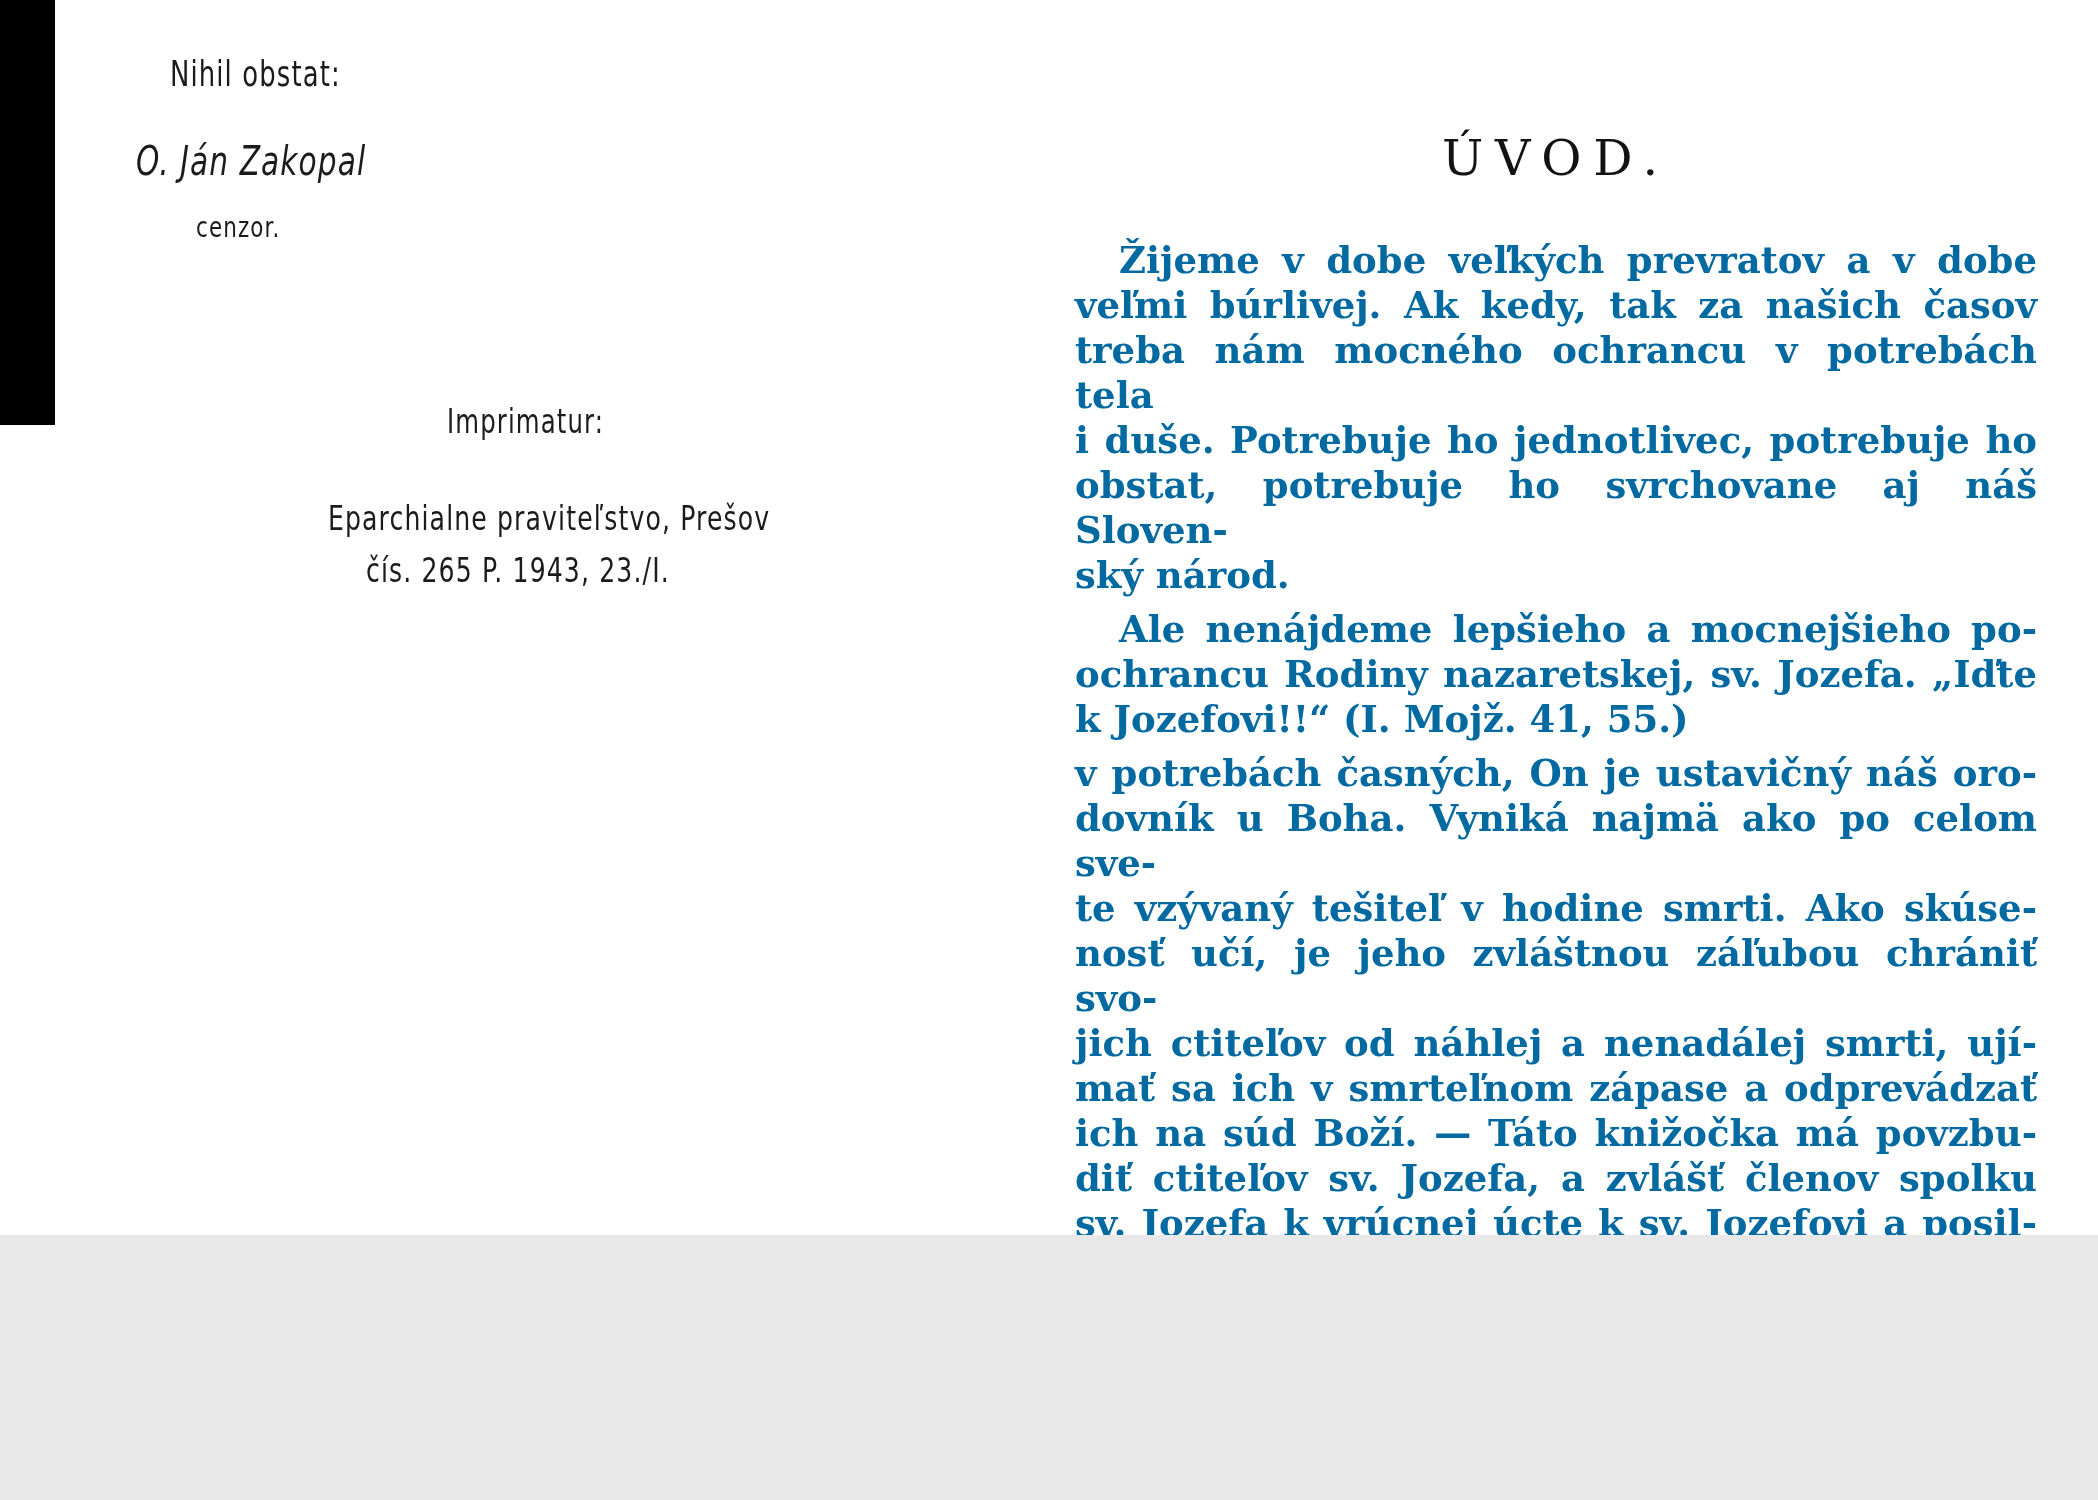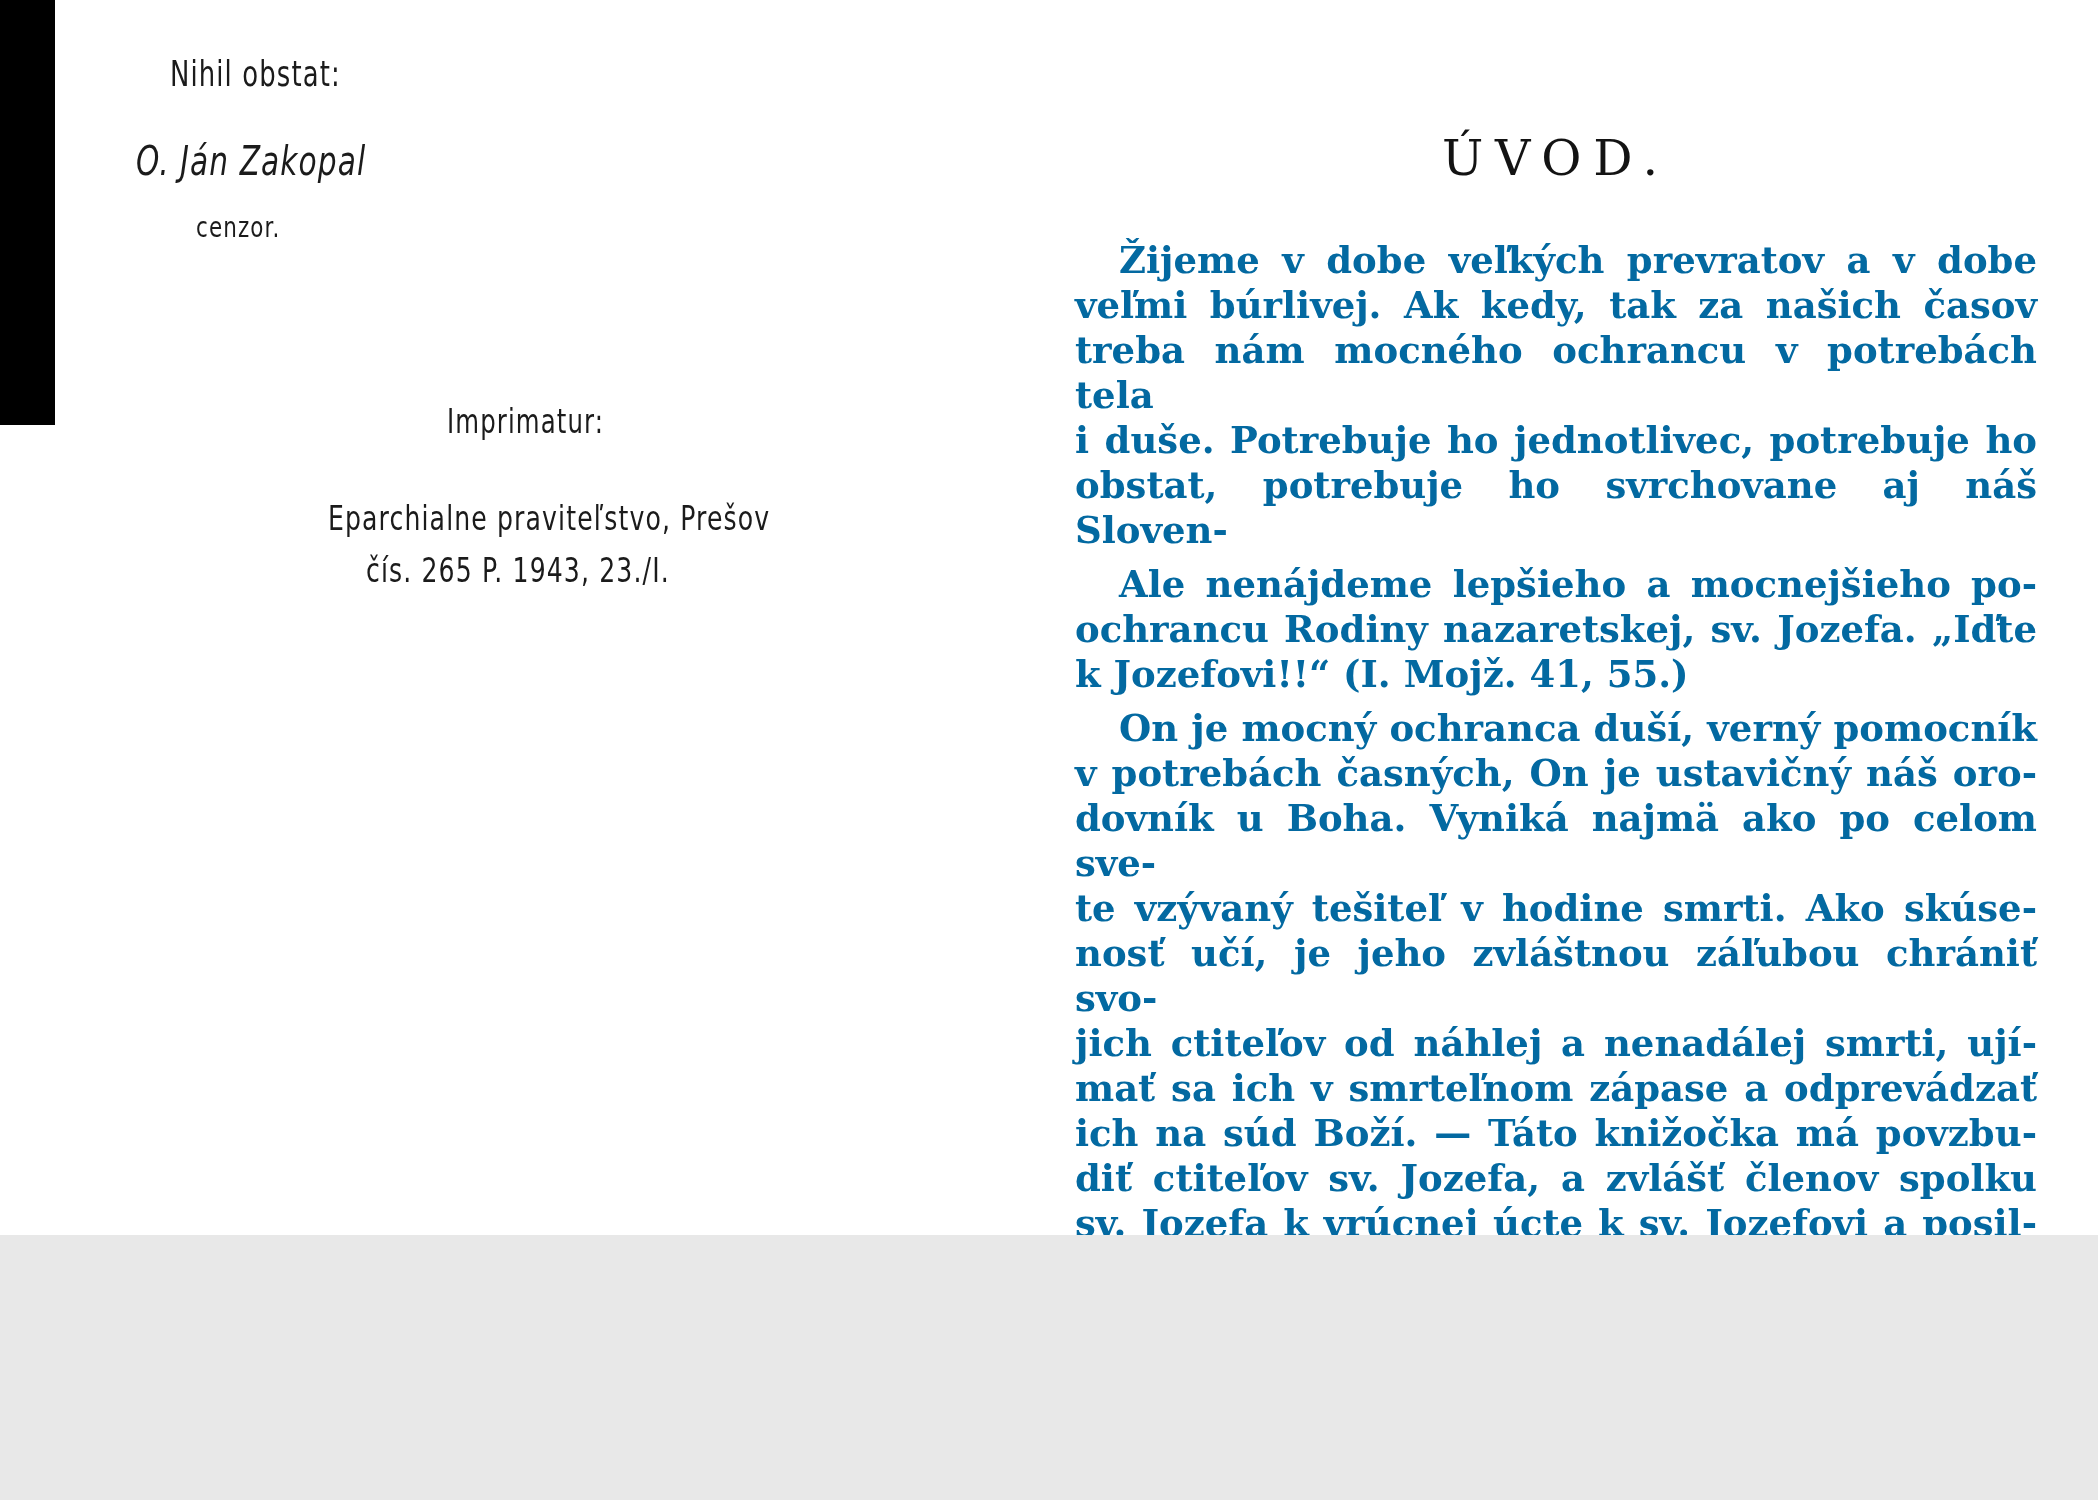--- a/index.html
+++ b/index.html
@@ -93,28 +93,28 @@
   <div>
     <div class="heading">ÚVOD.</div>
 
     <div class="body-col">
       <div class="para">
           <div class="tline first">Žijeme v dobe veľkých prevratov a v dobe</div>
           <div class="tline">veľmi búrlivej. Ak kedy, tak za našich časov</div>
           <div class="tline">treba nám mocného ochrancu v potrebách tela</div>
           <div class="tline">i duše. Potrebuje ho jednotlivec, potrebuje ho</div>
           <div class="tline">obstat, potrebuje ho svrchovane aj náš Sloven-</div>
+          <div class="tline last">ský národ.</div>
         </div>
       <div class="para">
           <div class="tline first">Ale nenájdeme lepšieho a mocnejšieho po-</div>
           <div class="tline">ochrancu Rodiny nazaretskej, sv. Jozefa. „Iďte</div>
           <div class="tline last">k Jozefovi!!“ (I. Mojž. 41, 55.)</div>
         </div>
       <div class="para">
-          <div class="tline first">On je mocný ochranca duší, verný pomocník</div>
           <div class="tline">v potrebách časných, On je ustavičný náš oro-</div>
           <div class="tline">dovník u Boha. Vyniká najmä ako po celom sve-</div>
           <div class="tline">te vzývaný tešiteľ v hodine smrti. Ako skúse-</div>
           <div class="tline">nosť učí, je jeho zvláštnou záľubou chrániť svo-</div>
           <div class="tline">jich ctiteľov od náhlej a nenadálej smrti, ují-</div>
           <div class="tline">mať sa ich v smrteľnom zápase a odprevádzať</div>
           <div class="tline">ich na súd Boží. — Táto knižočka má povzbu-</div>
           <div class="tline">diť ctiteľov sv. Jozefa, a zvlášť členov spolku</div>
           <div class="tline">sv. Jozefa k vrúcnej úcte k sv. Jozefovi a posil-</div>
           <div class="tline last">niť ich dôveru k nemu.</div>

